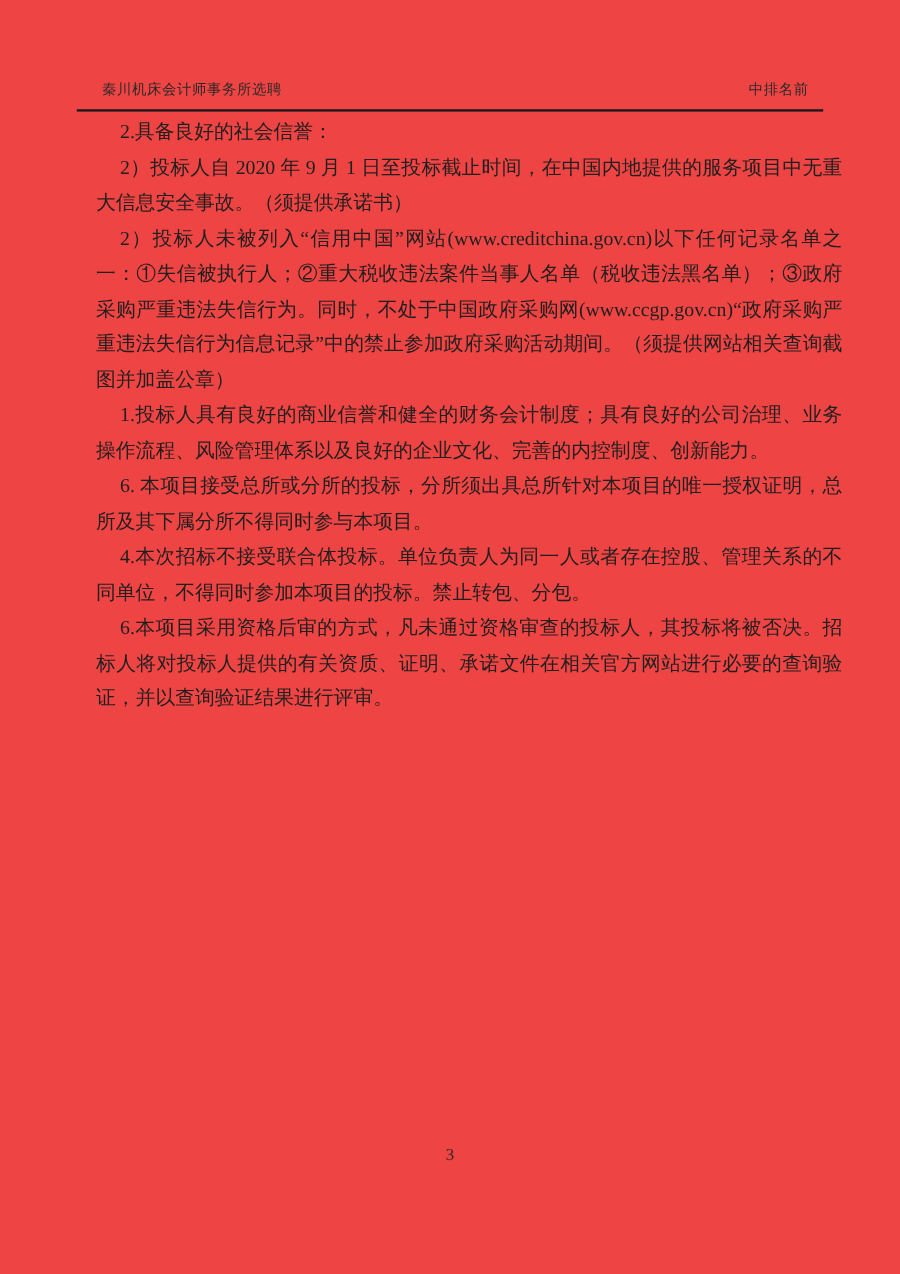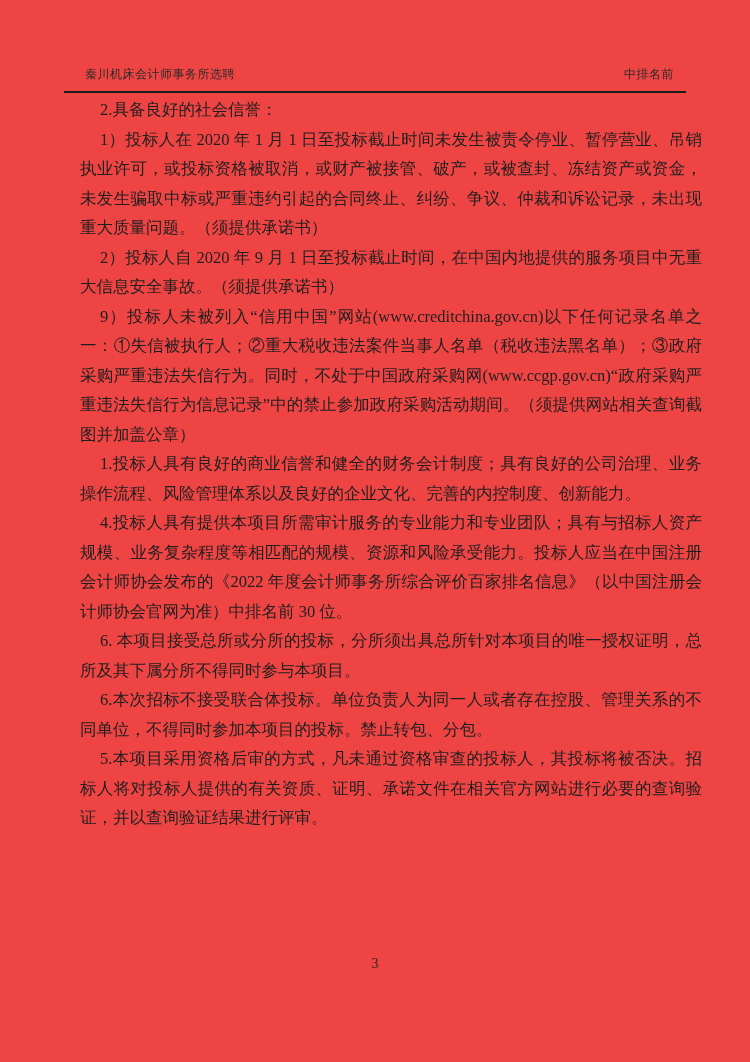--- a/index.html
+++ b/index.html
@@ -67,27 +67,25 @@
   <div class="doc-header">
     <div class="doc-header-row">
       <span>秦川机床会计师事务所选聘</span>
       <span>中排名前</span>
     </div>
     <div class="doc-header-rule"></div>
   </div>
 
   <div class="doc-body">
     <p>2.具备良好的社会信誉：</p>
-    <p>1）投标人在 2020 年 1 月 1 日至投标截止时间未发生被责令停业、暂停营业、吊销执业许可，或投标资格被取消，或财产被接管、破产，或被查封、冻结资产或资金，未发生骗取中标或严重违约引起的合同终止、纠纷、争议、仲裁和诉讼记录，未出现重大质量问题。（须提供承诺书）</p>
     <p>2）投标人自 2020 年 9 月 1 日至投标截止时间，在中国内地提供的服务项目中无重大信息安全事故。（须提供承诺书）</p>
-    <p>9）投标人未被列入“信用中国”网站(www.creditchina.gov.cn)以下任何记录名单之一：①失信被执行人；②重大税收违法案件当事人名单（税收违法黑名单）；③政府采购严重违法失信行为。同时，不处于中国政府采购网(www.ccgp.gov.cn)“政府采购严重违法失信行为信息记录”中的禁止参加政府采购活动期间。（须提供网站相关查询截图并加盖公章）</p>
+    <p>2）投标人未被列入“信用中国”网站(www.creditchina.gov.cn)以下任何记录名单之一：①失信被执行人；②重大税收违法案件当事人名单（税收违法黑名单）；③政府采购严重违法失信行为。同时，不处于中国政府采购网(www.ccgp.gov.cn)“政府采购严重违法失信行为信息记录”中的禁止参加政府采购活动期间。（须提供网站相关查询截图并加盖公章）</p>
     <p>1.投标人具有良好的商业信誉和健全的财务会计制度；具有良好的公司治理、业务操作流程、风险管理体系以及良好的企业文化、完善的内控制度、创新能力。</p>
-    <p>4.投标人具有提供本项目所需审计服务的专业能力和专业团队；具有与招标人资产规模、业务复杂程度等相匹配的规模、资源和风险承受能力。投标人应当在中国注册会计师协会发布的《2022 年度会计师事务所综合评价百家排名信息》（以中国注册会计师协会官网为准）中排名前 30 位。</p>
     <p>6. 本项目接受总所或分所的投标，分所须出具总所针对本项目的唯一授权证明，总所及其下属分所不得同时参与本项目。</p>
-    <p>6.本次招标不接受联合体投标。单位负责人为同一人或者存在控股、管理关系的不同单位，不得同时参加本项目的投标。禁止转包、分包。</p>
-    <p>5.本项目采用资格后审的方式，凡未通过资格审查的投标人，其投标将被否决。招标人将对投标人提供的有关资质、证明、承诺文件在相关官方网站进行必要的查询验证，并以查询验证结果进行评审。</p>
+    <p>4.本次招标不接受联合体投标。单位负责人为同一人或者存在控股、管理关系的不同单位，不得同时参加本项目的投标。禁止转包、分包。</p>
+    <p>6.本项目采用资格后审的方式，凡未通过资格审查的投标人，其投标将被否决。招标人将对投标人提供的有关资质、证明、承诺文件在相关官方网站进行必要的查询验证，并以查询验证结果进行评审。</p>
   </div>
 
   <div class="doc-footer">
     <span>3</span>
   </div>
 
 </div>
 
 </body></html>

